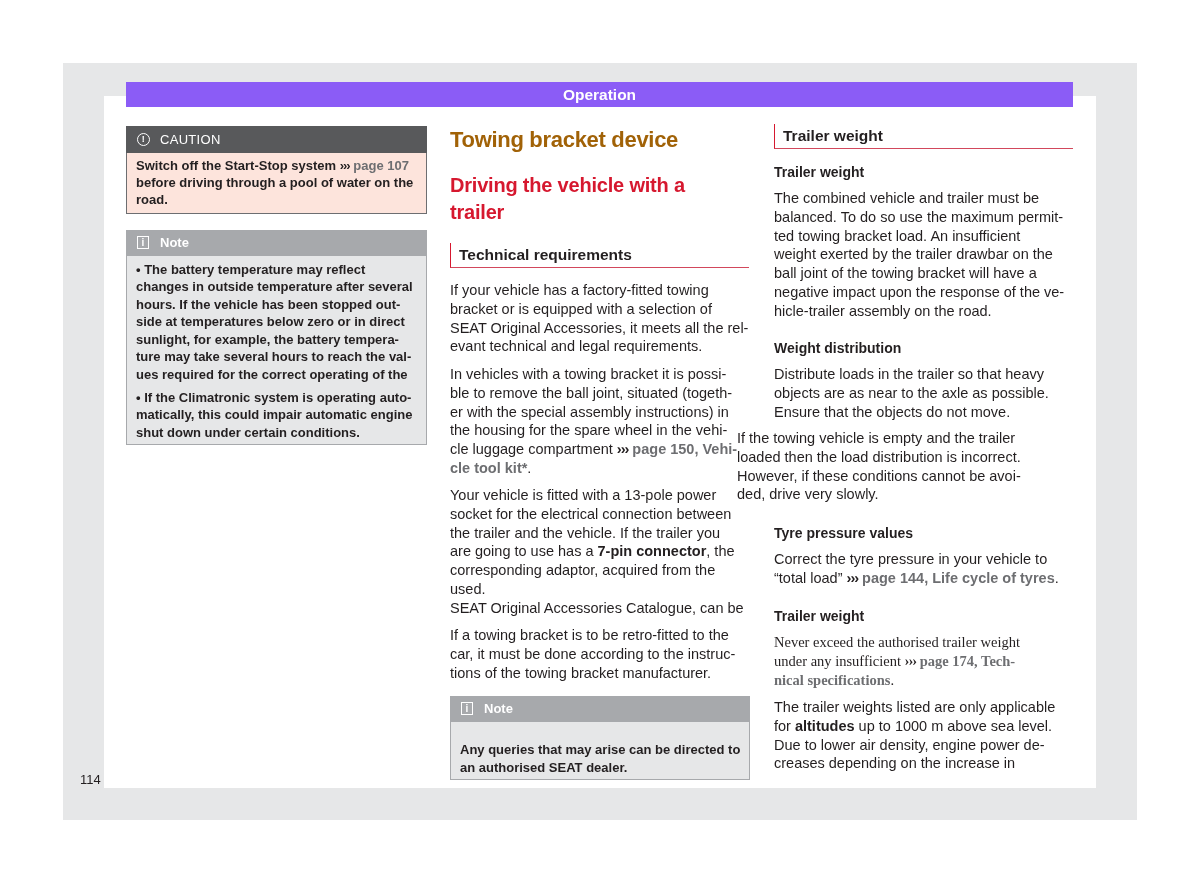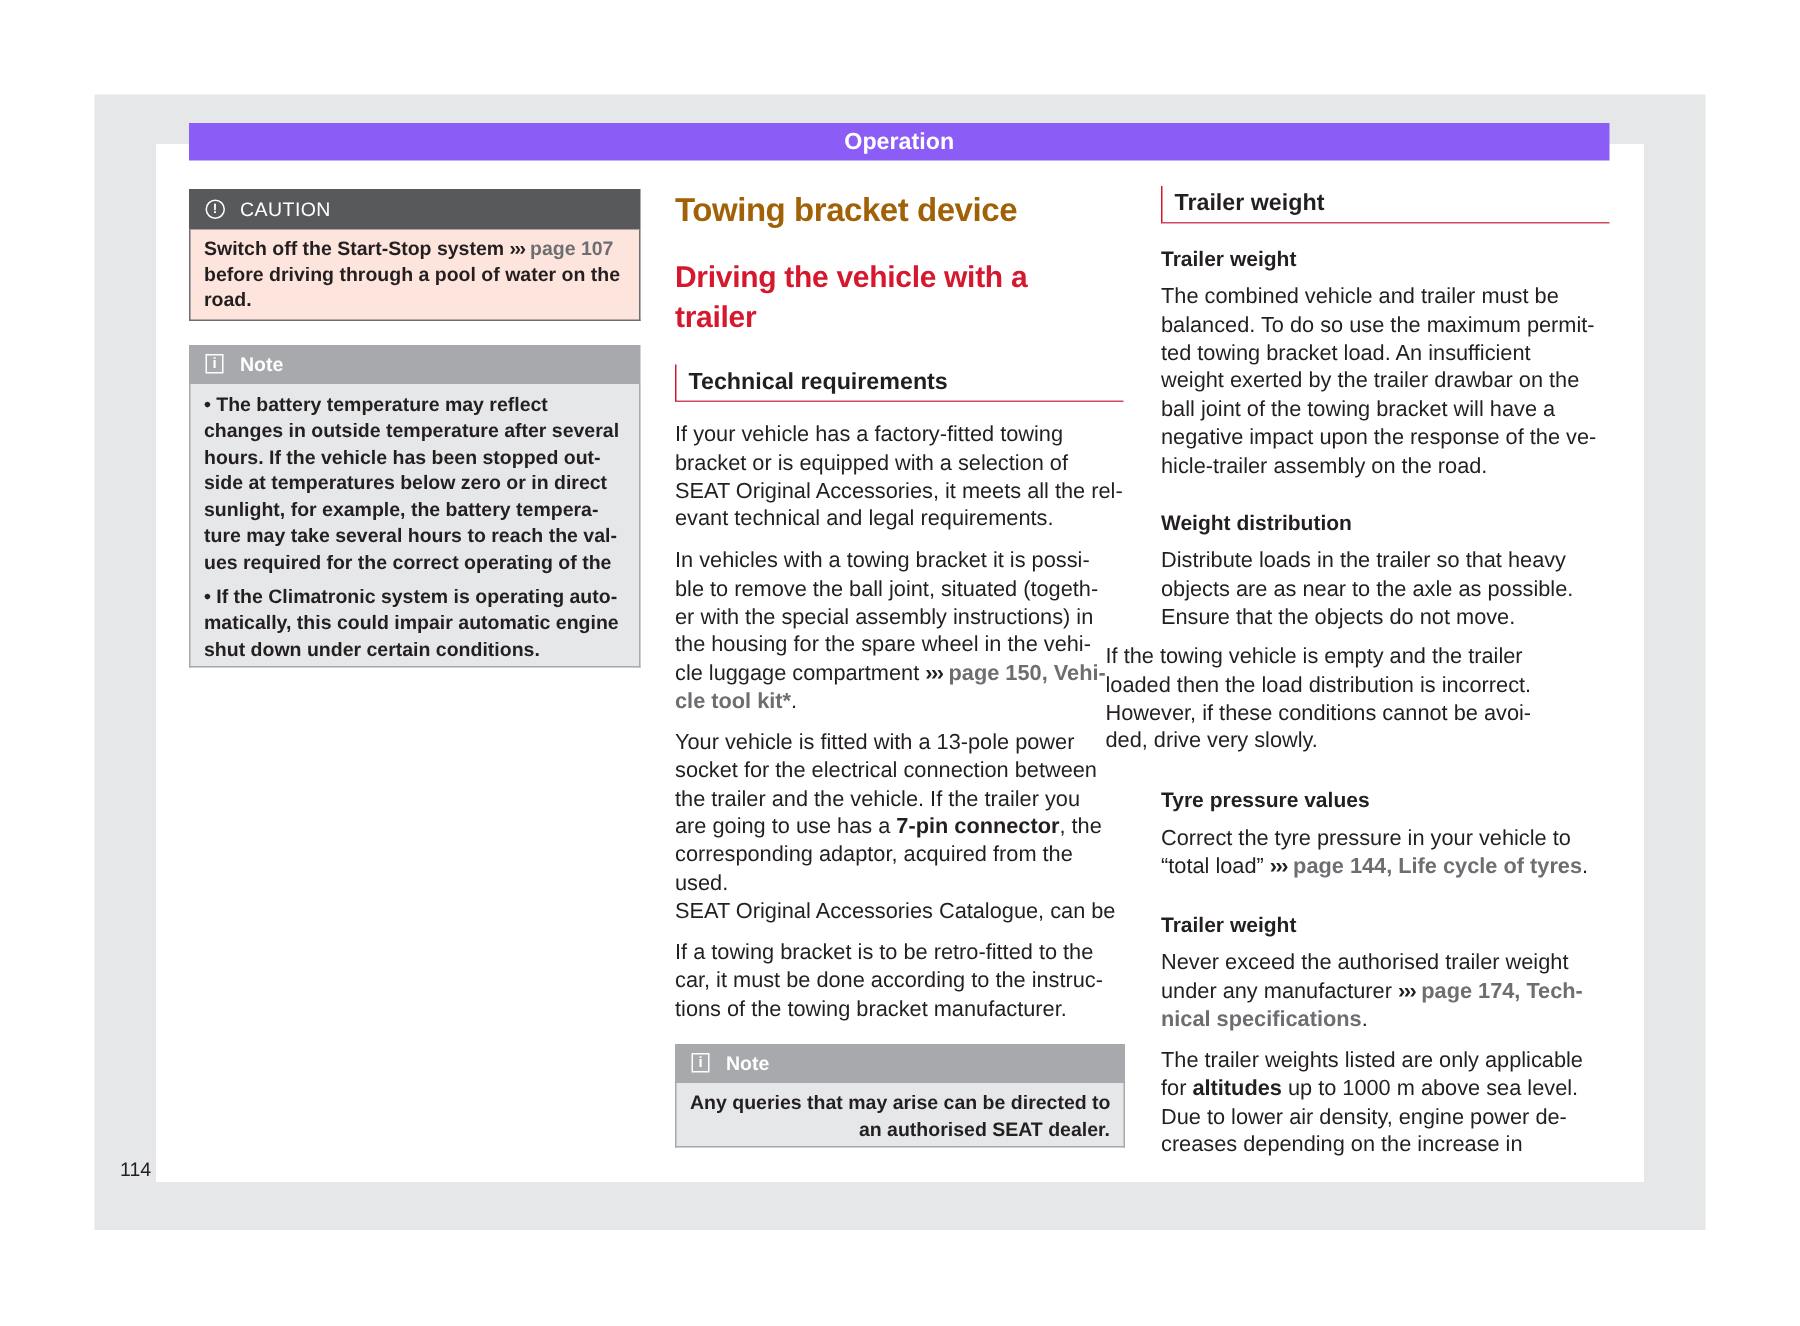--- a/index.html
+++ b/index.html
@@ -132,21 +132,21 @@
       <div class="line">If a towing bracket is to be retro-fitted to the</div>
       <div class="line">car, it must be done according to the instruc-</div>
       <div class="line">tions of the towing bracket manufacturer.</div>
     </div>
 
   <div class="box note" style="left:450px; top:696px; width:300px;">
     <div class="bh">
       <span class="icon-square">i</span>
       <span>Note</span>
     </div>
-    <div class="bb" style="padding-top:4px; line-height:17.5px;text-align:right;">
+    <div class="bb" style="padding-top:19px; line-height:17.5px;">
         <div class="line">Any queries that may arise can be directed to</div>
         <div class="line">an authorised SEAT dealer.</div>
       </div>
   </div>
 
   <div class="boxh" style="left:774px; top:124px; width:290px;">Trailer weight</div>
 
   <div class="subh" style="left:774px; top:163px;">Trailer weight</div>
   <div class="para" style="left:774px; top:189px;">
       <div class="line">The combined vehicle and trailer must be</div>
@@ -171,23 +171,23 @@
       <div class="line">ded, drive very slowly.</div>
     </div>
 
   <div class="subh" style="left:774px; top:524px;">Tyre pressure values</div>
   <div class="para" style="left:774px; top:550px;">
       <div class="line">Correct the tyre pressure in your vehicle to</div>
       <div class="line"><span class="seg text">“total load” </span><span class="seg arrow">›››</span><span class="seg link"> page 144, Life cycle of tyres</span><span class="seg text">.</span></div>
     </div>
 
   <div class="subh" style="left:774px; top:607px;">Trailer weight</div>
-  <div class="para" style="left:774px; top:633px;">
+  <div class="para" style="left:774px; top:633px;font-family:Liberation Serif, serif;">
       <div class="line">Never exceed the authorised trailer weight</div>
-      <div class="line"><span class="seg text">under any manufacturer </span><span class="seg arrow">›››</span><span class="seg link"> page 174, Tech-</span></div>
+      <div class="line"><span class="seg text">under any insufficient </span><span class="seg arrow">›››</span><span class="seg link"> page 174, Tech-</span></div>
       <div class="line"><span class="seg link">nical specifications</span><span class="seg text">.</span></div>
     </div>
   <div class="para" style="left:774px; top:698px;">
       <div class="line">The trailer weights listed are only applicable</div>
       <div class="line"><span class="seg text">for </span><span class="seg b">altitudes</span><span class="seg text"> up to 1000 m above sea level.</span></div>
       <div class="line">Due to lower air density, engine power de-</div>
       <div class="line">creases depending on the increase in</div>
     </div>
 
   <div class="pgnum">114</div>

